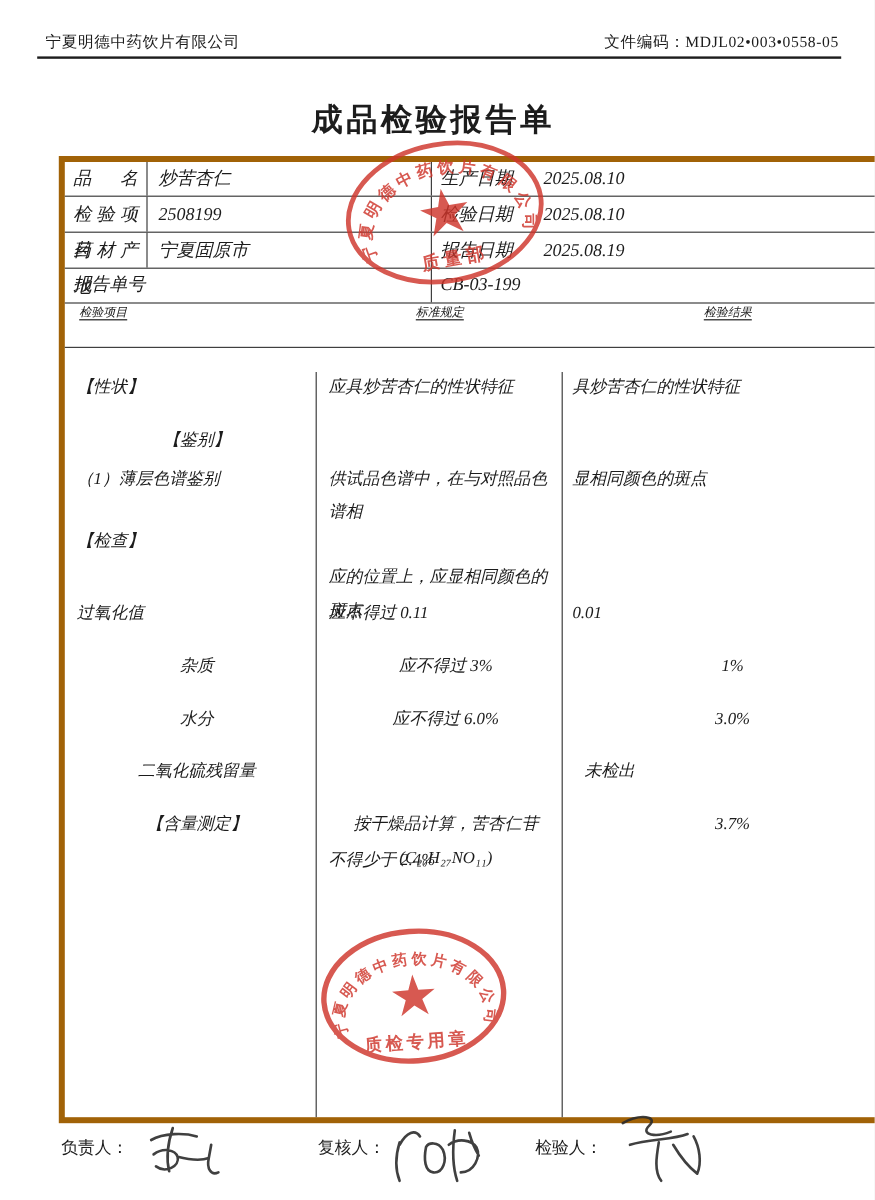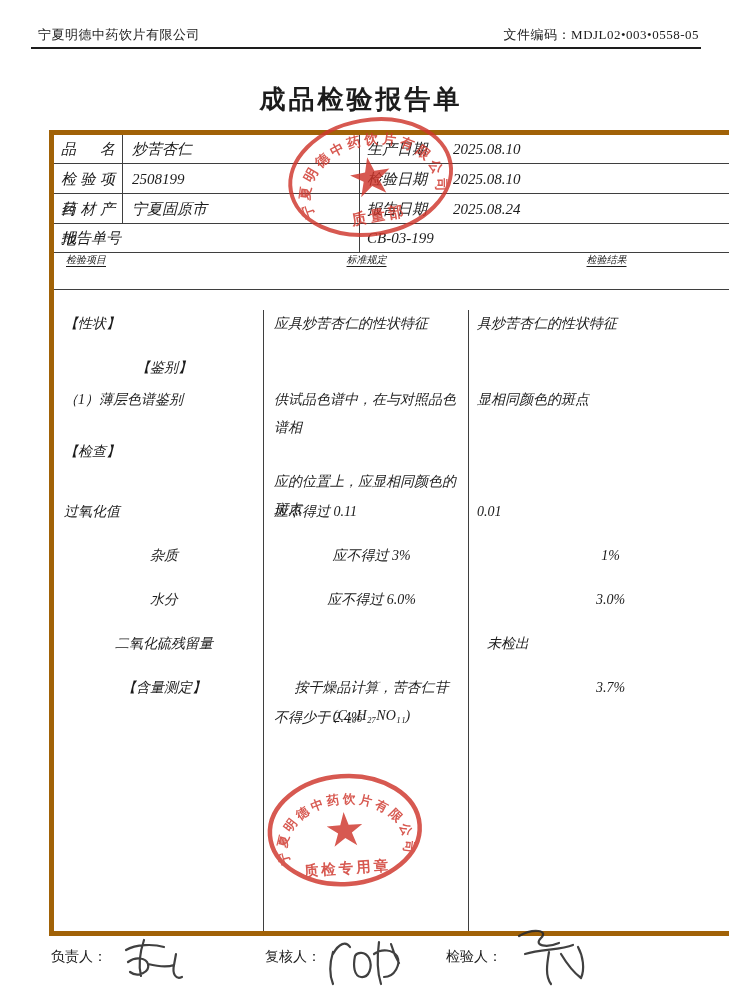--- a/index.html
+++ b/index.html
@@ -94,21 +94,21 @@
       <div class="cell-right">
         <span class="lbl2">检验日期</span>
         <span>2025.08.10</span>
       </div>
     </div>
     <div class="info-row r3">
       <div class="cell-label">药材产地</div>
       <div class="cell-value">宁夏固原市</div>
       <div class="cell-right">
         <span class="lbl2">报告日期</span>
-        <span>2025.08.24</span>
+        <span>2025.08.19</span>
       </div>
     </div>
     <div class="info-row r4">
       <div class="cell-wide">报告单号</div>
       <div class="cell-val2">CB-03-199</div>
     </div>
 
     <div class="col-header-row">
       <div class="h1"><span>检验项目</span></div>
       <div class="h2"><span>标准规定</span></div>

